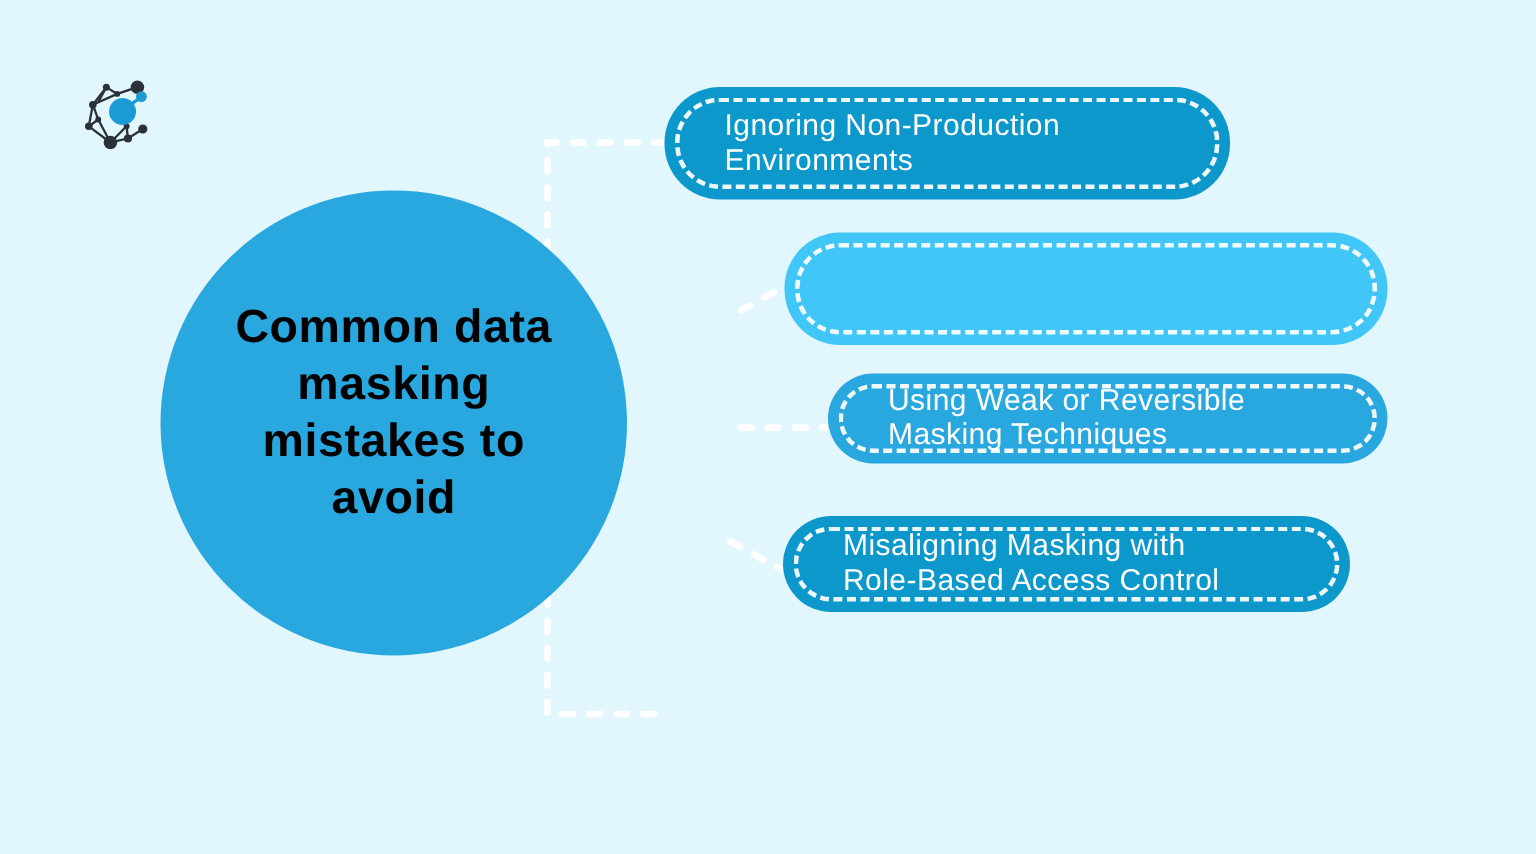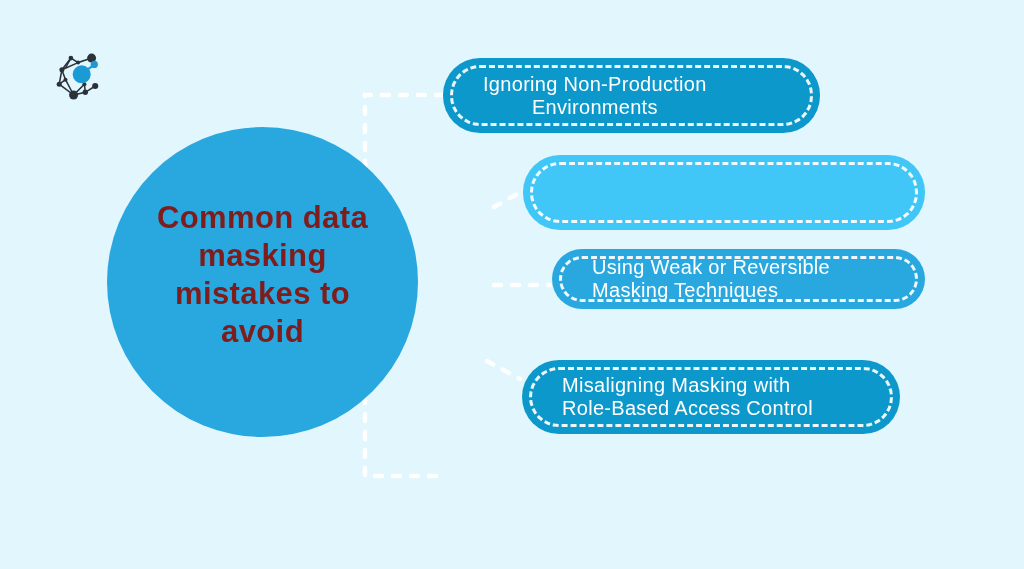--- a/index.html
+++ b/index.html
@@ -17,21 +17,21 @@
     position:absolute;left:52px;top:48px;width:54px;height:58px;
   }
   .center-circle{
     position:absolute;
     left:107px;top:127px;width:311px;height:310px;
     border-radius:50%;
     display:flex;align-items:center;justify-content:center;
     text-align:center;
   }
   .center-title{
-    color:#7f1d1d;
+    color:#000000;
     font-size:31px;
     font-weight:700;
     line-height:38px;
     letter-spacing:0.4px;
     white-space:pre-line;
     margin-top:-14px;
   }
   .pill{
     position:absolute;
     border-radius:37px;
@@ -45,24 +45,24 @@
     pointer-events:none;
   }
   .pill-label{
     position:relative;
     padding-left:40px;padding-right:28px;
     font-size:20px;
     line-height:23px;
     letter-spacing:0.3px;
     white-space:pre-line;
   }
-  .pill-1{left:443px;top:58px;width:377px;height:75px;text-align:center;}
+  .pill-1{left:443px;top:58px;width:377px;height:75px;}
   .pill-2{left:523px;top:155px;width:402px;height:75px;}
   .pill-3{left:552px;top:249px;width:373px;height:60px;}
-  .pill-4{left:522px;top:360px;width:378px;height:74px;}
+  .pill-4{left:522px;top:344px;width:378px;height:64px;}
   .pill-5{left:443px;top:438px;width:375px;height:73px;}
 </style>
 </head>
 <body>
 
 <div class="canvas" style="background-color: rgb(226, 246, 253);">
 
   <svg class="connector-layer" width="1024" height="569" viewBox="0 0 1024 569" fill="none">
     <g stroke="#FFFFFF" stroke-width="4.5" stroke-linecap="round" stroke-dasharray="7 11">
       <polyline points="365,168 365,95 441,95"></polyline>

